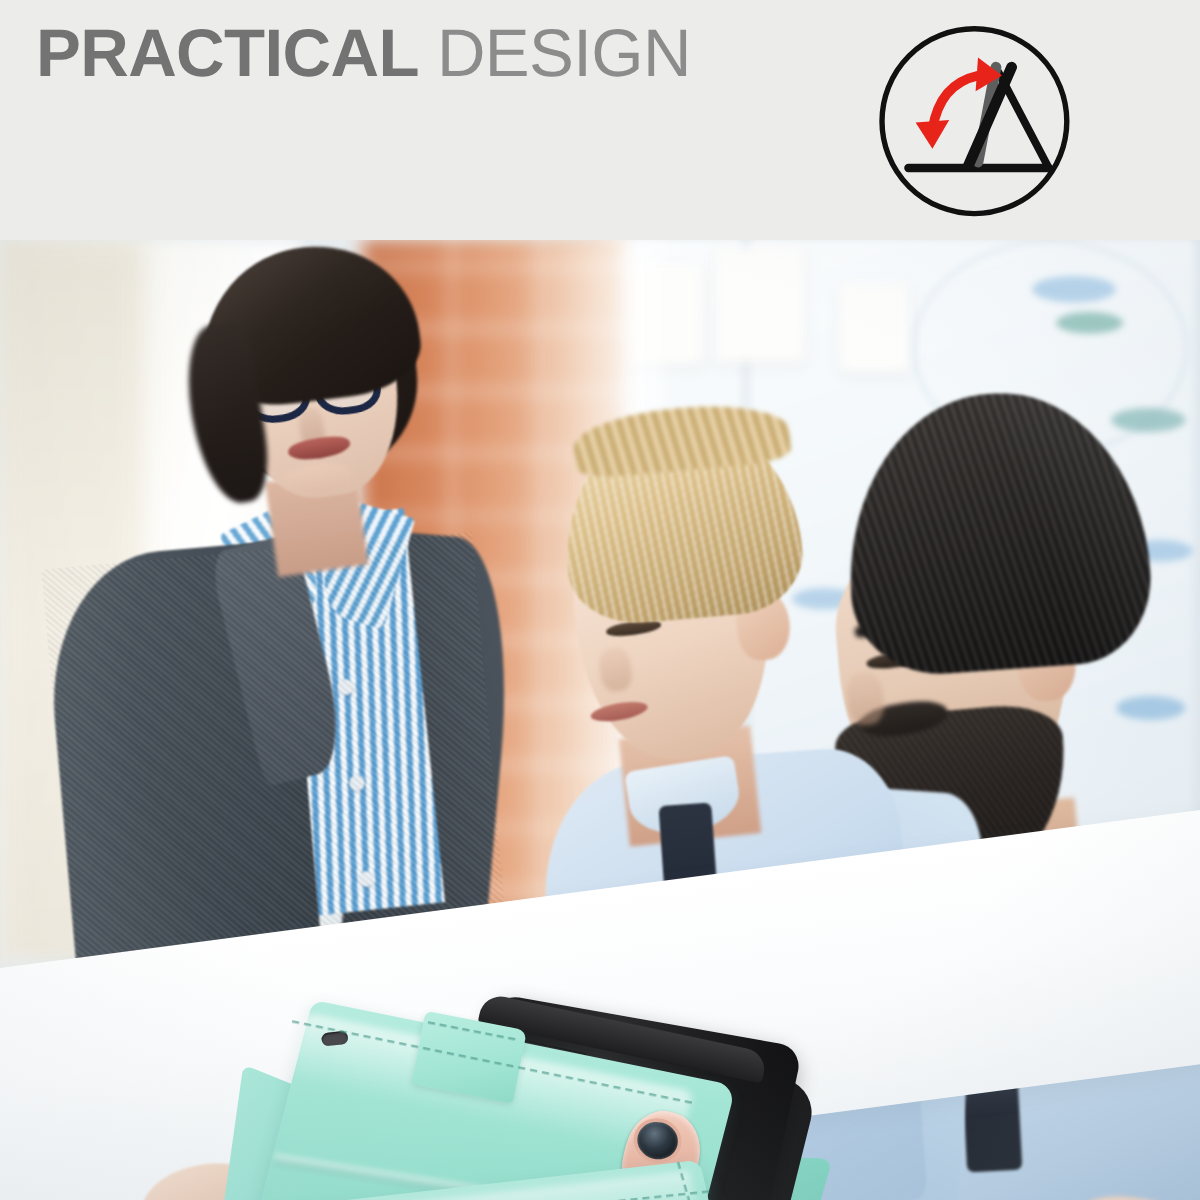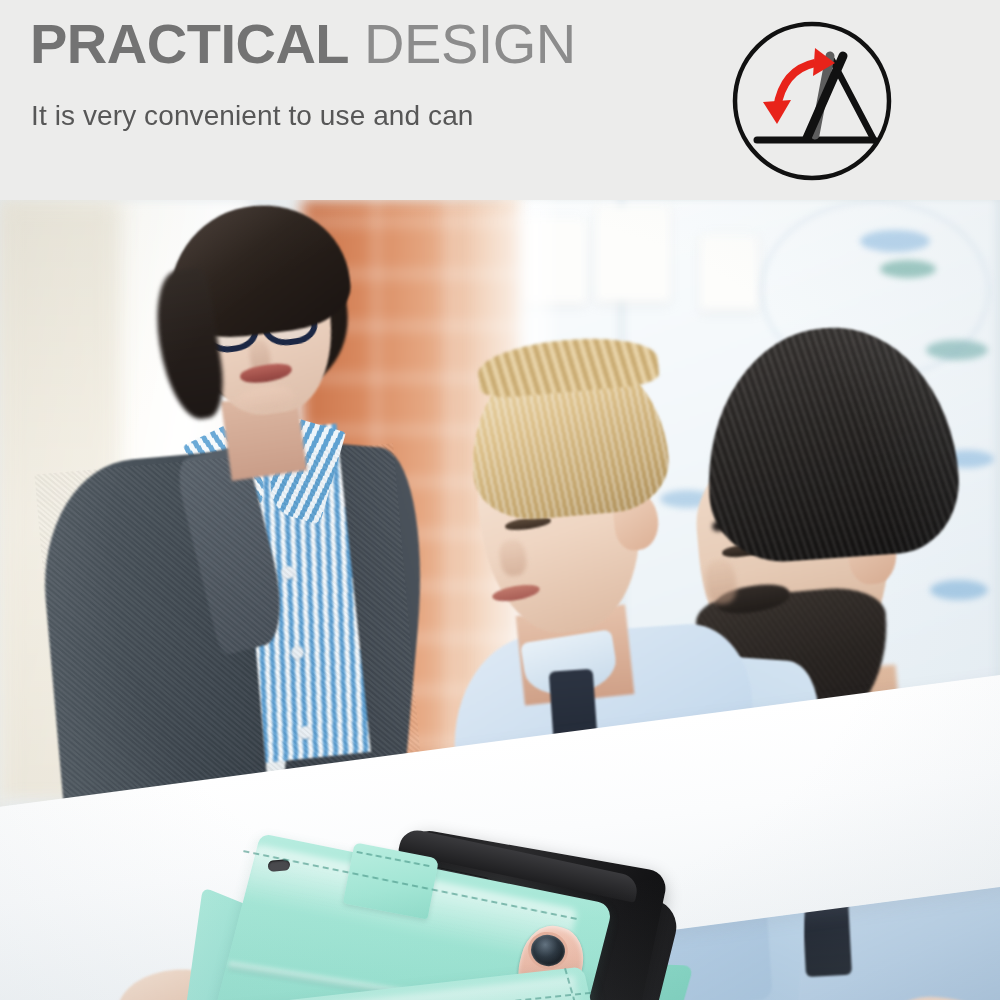--- a/index.html
+++ b/index.html
@@ -466,21 +466,20 @@
 
 <div id="stage">
 
   <div class="header">
 
     <div class="headline">
       <span class="h-strong">PRACTICAL</span><span> </span><span class="h-light">DESIGN</span>
     </div>
 
     <div class="subline">
-      <span>It is very convenient to use and can</span>
     </div>
 
     <svg class="badge" viewBox="0 0 162 162">
       <circle cx="81" cy="81" r="77" fill="none" stroke="#111111" stroke-width="4.5"></circle>
 
       <path d="M26 120 L143 120" stroke="#111111" stroke-width="7" stroke-linecap="round" fill="none"></path>
 
       <path d="M143 120 L101 40" stroke="#111111" stroke-width="6.5" stroke-linecap="round" fill="none"></path>
 
       <path d="M99 36 L84 115" stroke="#5e5e5e" stroke-width="9" stroke-linecap="round" fill="none"></path>

